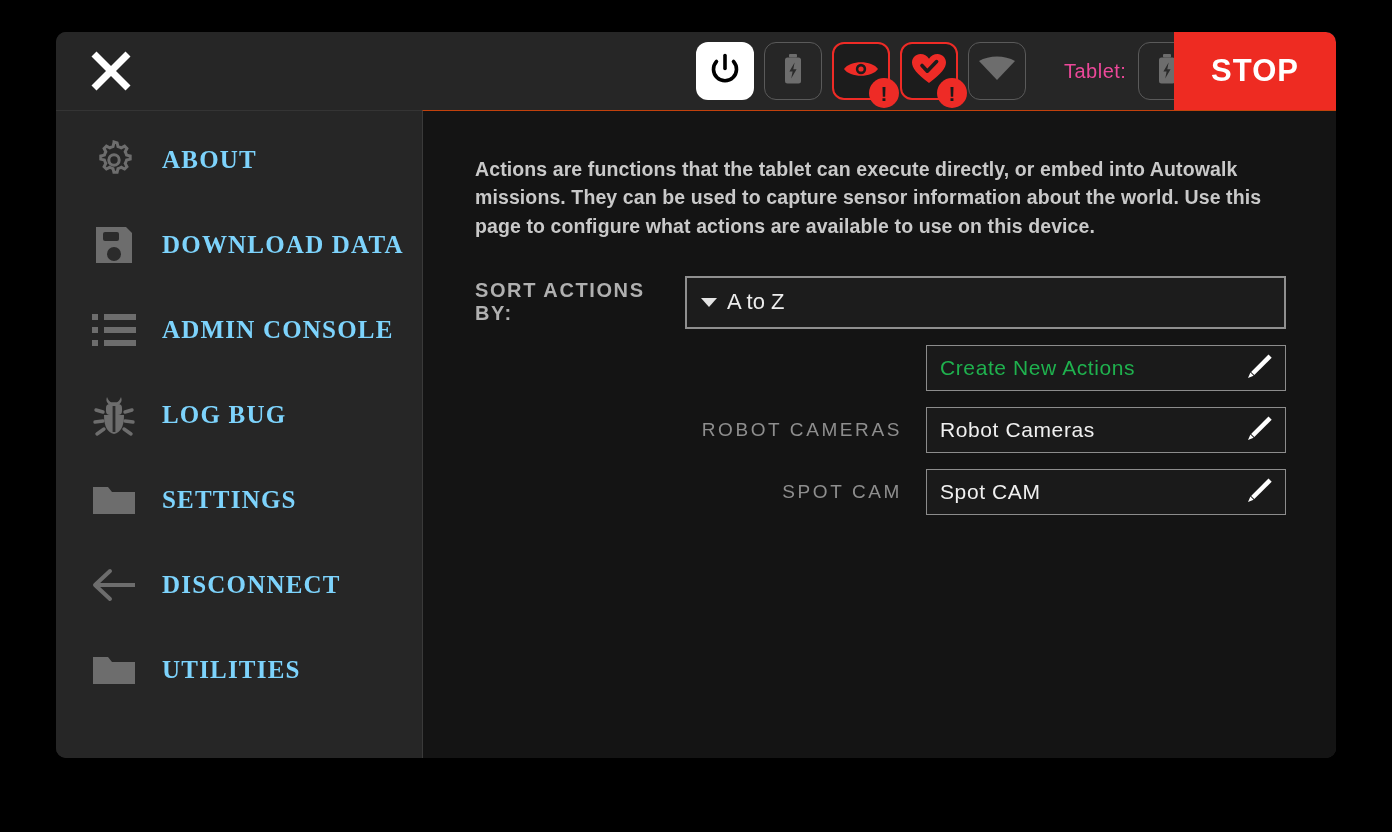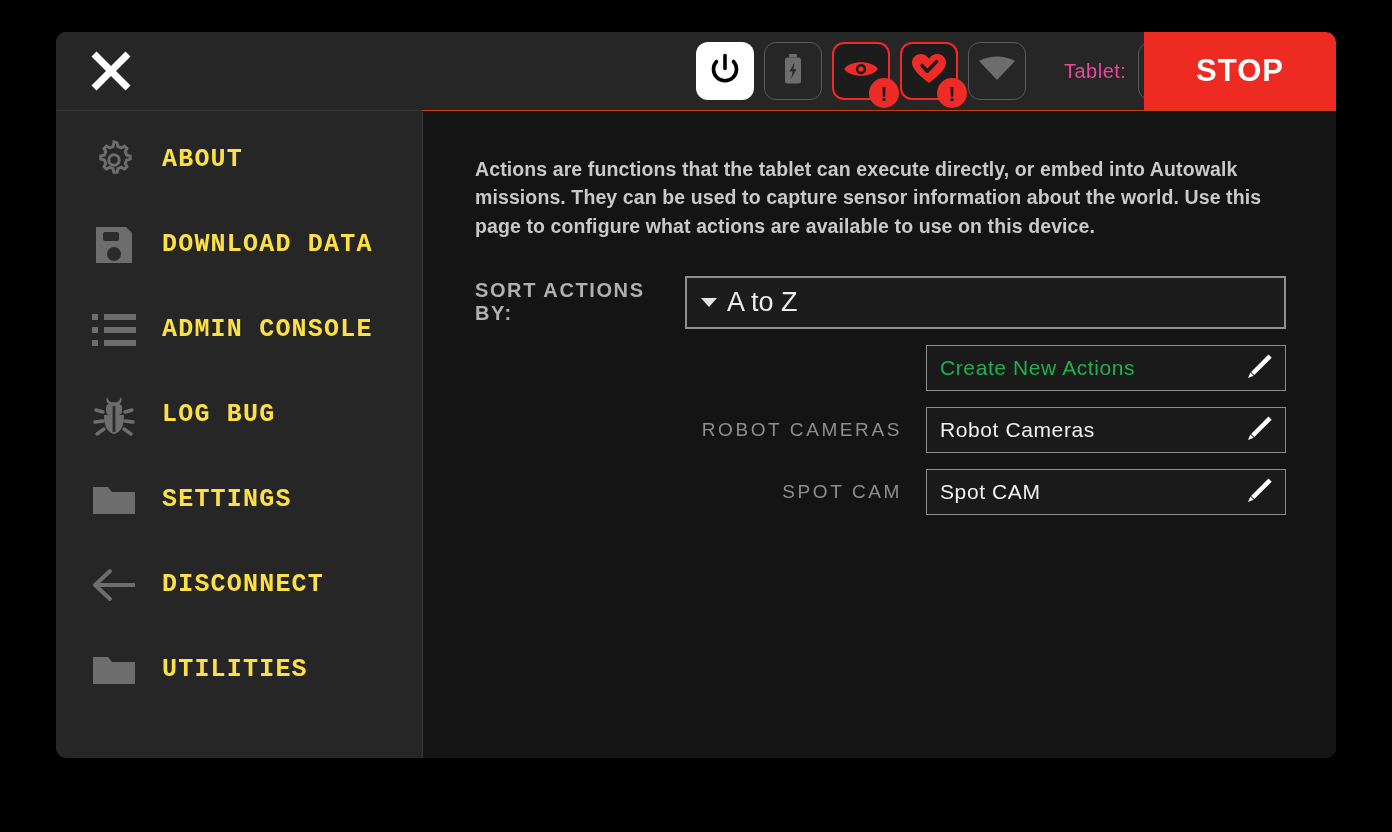--- a/index.html
+++ b/index.html
@@ -85,21 +85,21 @@
   }
   #tablet-label {
     color: #ec4899;
     font-size: 20px;
     letter-spacing: 0.5px;
   }
 
   #stop-button {
     position: absolute;
     right: 0; top: 0;
-    width: 192px; height: 78px;
+    width: 162px; height: 78px;
     background: #ee2b22;
     color: #fff;
     font-size: 31px;
     font-weight: bold;
     letter-spacing: 1px;
     display: flex; align-items: center; justify-content: center;
     border-top-right-radius: 10px;
     cursor: pointer;
     font-family: "Liberation Sans", sans-serif;
   }
@@ -121,26 +121,26 @@
     align-items: center;
     padding-left: 22px;
     cursor: pointer;
   }
   .nav-icon {
     width: 72px;
     display: flex; align-items: center; justify-content: center;
     flex: 0 0 72px;
   }
   .nav-label {
-    color: #fde047;
+    color: #7dd3fc;
     font-size: 25px;
     font-weight: bold;
     letter-spacing: 1.2px;
     margin-left: 12px;
-    font-family: Liberation Mono, monospace;
+    font-family: Liberation Serif, serif;
   }
 
   
   #content {
     flex: 1;
     background: #141414;
     border-top: 1px solid #c2410c;
     border-left: 1px solid #3a3a3a;
     padding: 44px 50px 0 52px;
     min-width: 0;
@@ -177,21 +177,21 @@
     padding-left: 14px;
     gap: 10px;
     cursor: pointer;
   }
   .caret {
     width: 0; height: 0;
     border-left: 8px solid transparent;
     border-right: 8px solid transparent;
     border-top: 9px solid #e4e4e4;
   }
-  #sort-value { color: #ececec; font-size: 27px; }
+  #sort-value { color: #ececec; font-size: 22px; }
 
   
   #action-list { margin-top: 16px; }
   .action-row {
     display: flex;
     align-items: center;
     margin-bottom: 16px;
   }
   .action-row-label {
     flex: 1;

